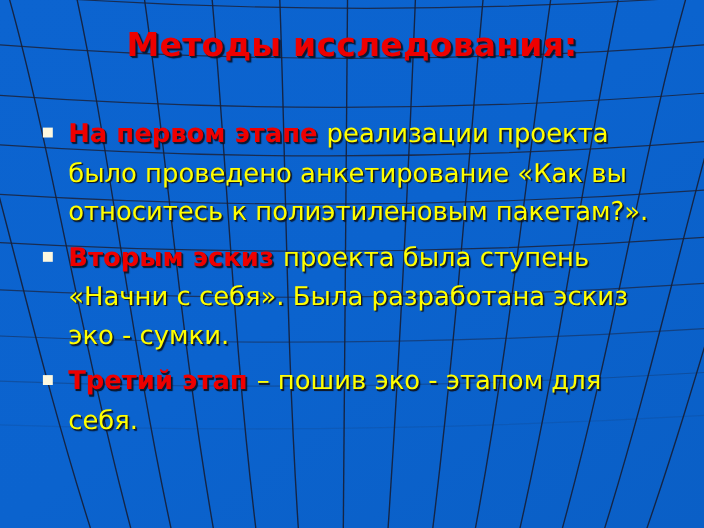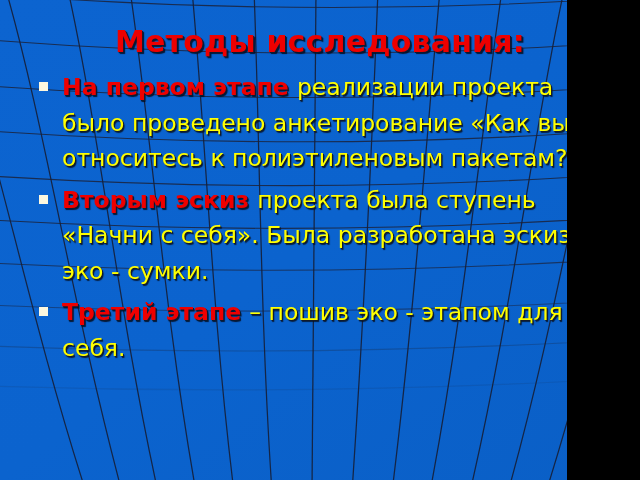--- a/index.html
+++ b/index.html
@@ -3,21 +3,21 @@
 <meta charset="utf-8">
 <title>Методы исследования</title>
 <style>
   html, body {
     margin: 0;
     padding: 0;
     background: #000;
   }
   #slide {
     position: relative;
-    width: 567px;
+    width: 640px;
     height: 480px;
     overflow: hidden;
     background: #0b63ce;
     font-family: "DejaVu Sans", "Liberation Sans", sans-serif;
     -webkit-font-smoothing: antialiased;
   }
 
   
   #globe-bg {
     position: absolute;
@@ -45,21 +45,21 @@
     color: #ee0000;
     letter-spacing: 0.2px;
     text-shadow:
        1px 1px 0 #0a1a33,
        2px 2px 1px rgba(4,12,28,0.85);
     white-space: nowrap;
   }
 
   .bullet-list {
     position: absolute;
-    top: 70px;
+    top: 104px;
     left: 34px;
     width: 580px;
   }
 
   .bullet-item {
     position: relative;
     padding-left: 28px;
     margin-bottom: 6px;
   }
 
@@ -155,18 +155,18 @@
         <span class="bullet-text"><span class="em-red">На первом  этапе </span><span>реализации проекта было проведено анкетирование «Как вы относитесь к полиэтиленовым пакетам?».</span></span>
       </div>
 
       <div class="bullet-item">
         <span class="bullet-marker"></span>
         <span class="bullet-text"><span class="em-red">Вторым эскиз </span><span>проекта была ступень «Начни с себя». Была разработана эскиз эко - сумки.</span></span>
       </div>
 
       <div class="bullet-item">
         <span class="bullet-marker"></span>
-        <span class="bullet-text"><span class="em-red">Третий этапе </span><span>– пошив эко - этапом для себя.</span></span>
+        <span class="bullet-text"><span class="em-red">Третий этап </span><span>– пошив эко - этапом для себя.</span></span>
       </div>
 
     </div>
   </div>
 </div>
 
 </body></html>

